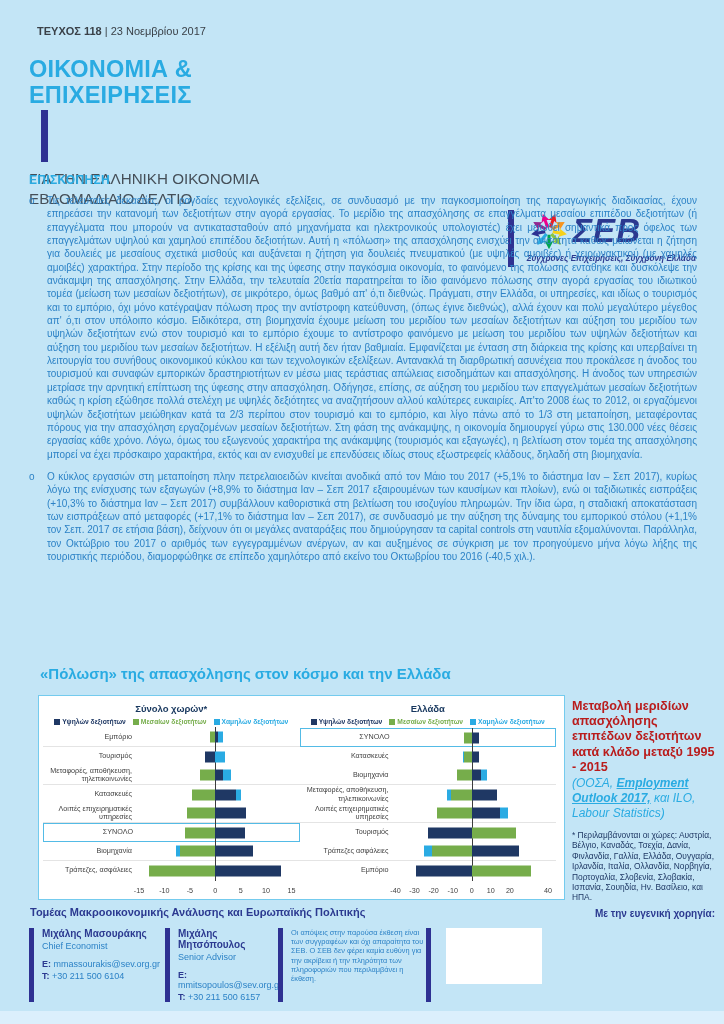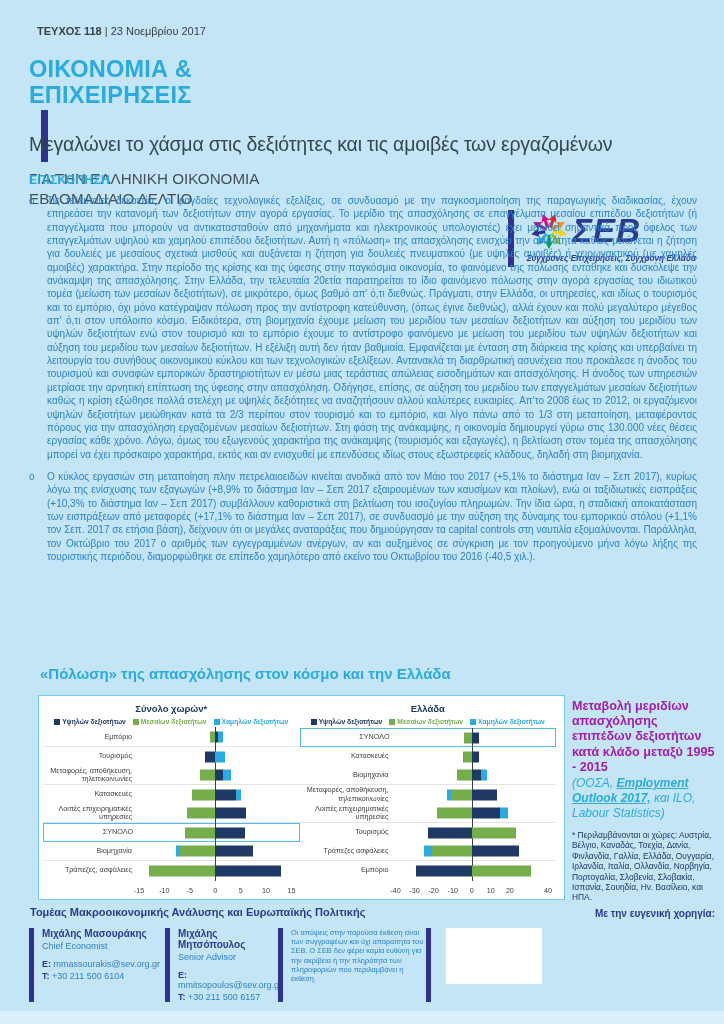--- a/index.html
+++ b/index.html
@@ -45,21 +45,21 @@
   .c-row.boxed{border:1px solid #53bbe6;}
   .c-label{font-size:7.2px;color:#3f3f3f;text-align:right;padding-right:7px;line-height:8.2px;}
   .c-plot{position:relative;height:100%;}
   .c-zero{position:absolute;top:-1px;bottom:-1px;width:1px;background:#3c3c3c;}
   .c-bar{position:absolute;top:50%;height:11px;transform:translateY(-50%);}
   .c-axis{position:relative;height:12px;margin:1px 8px 0 96px;font-size:7.2px;color:#3f3f3f;}
   .c-axis span{position:absolute;transform:translateX(-50%);top:1px;}
 
   
   .sidebar{position:absolute;left:572px;top:699px;width:146px;}
-  .sb-heading{color:#a21caf;font-weight:bold;font-size:12.6px;line-height:15.2px;}
+  .sb-heading{color:#b91c1c;font-weight:bold;font-size:12.6px;line-height:15.2px;}
   .sb-source{color:#29abe2;font-style:italic;font-size:12px;line-height:15px;margin-top:1px;}
   .sb-source a{color:#29abe2;font-weight:bold;text-decoration:underline;cursor:pointer;}
   .sb-note{margin-top:9px;color:#1f3864;font-size:8.4px;line-height:10.4px;}
 
   
   .section-label{position:absolute;left:30px;top:906px;color:#2b3990;font-weight:bold;font-size:11px;}
   .sponsor-label{position:absolute;right:9px;top:908px;color:#2b3990;font-weight:bold;font-size:10px;}
   .contacts{position:absolute;left:29px;top:928px;right:9px;display:flex;}
   .c-block{border-left:5px solid #2e3192;padding-left:8px;min-height:62px;box-sizing:border-box;flex:none;}
   .c-name{color:#2b3990;font-weight:bold;font-size:10px;}
@@ -123,21 +123,20 @@
                 <path d="M0,-19 L4.5,-10.5 L1.6,-11.6 L1.6,-4 L-1.6,-4 L-1.6,-11.6 L-4.5,-10.5 Z" fill="#ec008c"></path>
               </g>
             </svg>
           <span class="sev-text">ΣΕΒ</span>
         </div>
         <div class="tagline">Σύγχρονες Επιχειρήσεις, Σύγχρονη Ελλάδα</div>
       </div>
     </div>
   </div>
 
-  <div class="headline">Μεγαλώνει το χάσμα στις δεξιότητες και τις αμοιβές των εργαζομένων</div>
 
   <div class="ov-heading">ΕΠΙΣΚΟΠΗΣΗ</div>
   <div class="bullets">
     <div class="bullet">
       <span class="marker">o</span>
       <p>Τις τελευταίες δεκαετίες, οι ραγδαίες τεχνολογικές εξελίξεις, σε συνδυασμό με την παγκοσμιοποίηση της παραγωγικής διαδικασίας, έχουν επηρεάσει την κατανομή των δεξιοτήτων στην αγορά εργασίας. Το μερίδιο της απασχόλησης σε επαγγέλματα μεσαίου επιπέδου δεξιοτήτων (ή επαγγέλματα που μπορούν να αντικατασταθούν από μηχανήματα και ηλεκτρονικούς υπολογιστές) έχει μειωθεί σημαντικά προς όφελος των επαγγελμάτων υψηλού και χαμηλού επιπέδου δεξιοτήτων. Αυτή η «πόλωση» της απασχόλησης ενισχύει την ανισότητα καθώς μειώνεται η ζήτηση για δουλειές με μεσαίους σχετικά μισθούς και αυξάνεται η ζήτηση για δουλειές πνευματικού (με υψηλές αμοιβές) ή χειρωνακτικού (με χαμηλές αμοιβές) χαρακτήρα. Στην περίοδο της κρίσης και της ύφεσης στην παγκόσμια οικονομία, το φαινόμενο της πόλωσης εντάθηκε και δυσκόλεψε την ανάκαμψη της απασχόλησης. Στην Ελλάδα, την τελευταία 20ετία παρατηρείται το ίδιο φαινόμενο πόλωσης στην αγορά εργασίας του ιδιωτικού τομέα (μείωση των μεσαίων δεξιοτήτων), σε μικρότερο, όμως βαθμό απ' ό,τι διεθνώς. Πράγματι, στην Ελλάδα, οι υπηρεσίες, και ιδίως ο τουρισμός και το εμπόριο, όχι μόνο κατέγραψαν πόλωση προς την αντίστροφη κατεύθυνση, (όπως έγινε διεθνώς), αλλά έχουν και πολύ μεγαλύτερο μέγεθος απ' ό,τι στον υπόλοιπο κόσμο. Ειδικότερα, στη βιομηχανία έχουμε μείωση του μεριδίου των μεσαίων δεξιοτήτων και αύξηση του μεριδίου των υψηλών δεξιοτήτων ενώ στον τουρισμό και το εμπόριο έχουμε το αντίστροφο φαινόμενο με μείωση του μεριδίου των υψηλών δεξιοτήτων και αύξηση του μεριδίου των μεσαίων δεξιοτήτων. Η εξέλιξη αυτή δεν ήταν βαθμιαία. Εμφανίζεται με ένταση στη διάρκεια της κρίσης και υπερβαίνει τη λειτουργία του συνήθους οικονομικού κύκλου και των τεχνολογικών εξελίξεων. Αντανακλά τη διαρθρωτική ασυνέχεια που προκάλεσε η άνοδος του τουρισμού και συναφών εμπορικών δραστηριοτήτων εν μέσω μιας τεράστιας απώλειας εισοδημάτων και απασχόλησης. Η άνοδος των υπηρεσιών μετρίασε την αρνητική επίπτωση της ύφεσης στην απασχόληση. Οδήγησε, επίσης, σε αύξηση του μεριδίου των επαγγελμάτων μεσαίων δεξιοτήτων καθώς η κρίση εξώθησε πολλά στελέχη με υψηλές δεξιότητες να αναζητήσουν αλλού καλύτερες ευκαιρίες. Απ'το 2008 έως το 2012, οι εργαζόμενοι υψηλών δεξιοτήτων μειώθηκαν κατά τα 2/3 περίπου στον τουρισμό και το εμπόριο, και λίγο πάνω από το 1/3 στη μεταποίηση, μεταφέροντας πόρους για την απασχόληση εργαζομένων μεσαίων δεξιοτήτων. Στη φάση της ανάκαμψης, η οικονομία δημιουργεί γύρω στις 130.000 νέες θέσεις εργασίας κάθε χρόνο. Λόγω, όμως του εξωγενούς χαρακτήρα της ανάκαμψης (τουρισμός και εξαγωγές), η βελτίωση στον τομέα της απασχόλησης μπορεί να έχει πρόσκαιρο χαρακτήρα, εκτός και αν ενισχυθεί με επενδύσεις ιδίως στους εξωστρεφείς κλάδους, δηλαδή στη βιομηχανία.</p>
     </div>
     <div class="bullet">
       <span class="marker">o</span>
       <p>Ο κύκλος εργασιών στη μεταποίηση πλην πετρελαιοειδών κινείται ανοδικά από τον Μάιο του 2017 (+5,1% το διάστημα Ιαν – Σεπ 2017), κυρίως λόγω της ενίσχυσης των εξαγωγών (+8,9% το διάστημα Ιαν – Σεπ 2017 εξαιρουμένων των καυσίμων και πλοίων), ενώ οι ταξιδιωτικές εισπράξεις (+10,3% το διάστημα Ιαν – Σεπ 2017) συμβάλλουν καθοριστικά στη βελτίωση του ισοζυγίου πληρωμών. Την ίδια ώρα, η σταδιακή αποκατάσταση των εισπράξεων από μεταφορές (+17,1% το διάστημα Ιαν – Σεπ 2017), σε συνδυασμό με την αύξηση της δύναμης του εμπορικού στόλου (+1,1% τον Σεπ. 2017 σε ετήσια βάση), δείχνουν ότι οι μεγάλες αναταράξεις που δημιούργησαν τα capital controls στη ναυτιλία εξομαλύνονται. Παράλληλα, τον Οκτώβριο του 2017 ο αριθμός των εγγεγραμμένων ανέργων, αν και αυξημένος σε σύγκριση με τον προηγούμενο μήνα λόγω λήξης της τουριστικής περιόδου, διαμορφώθηκε σε επίπεδο χαμηλότερο από εκείνο του Οκτωβρίου του 2016 (-40,5 χιλ.).</p>

